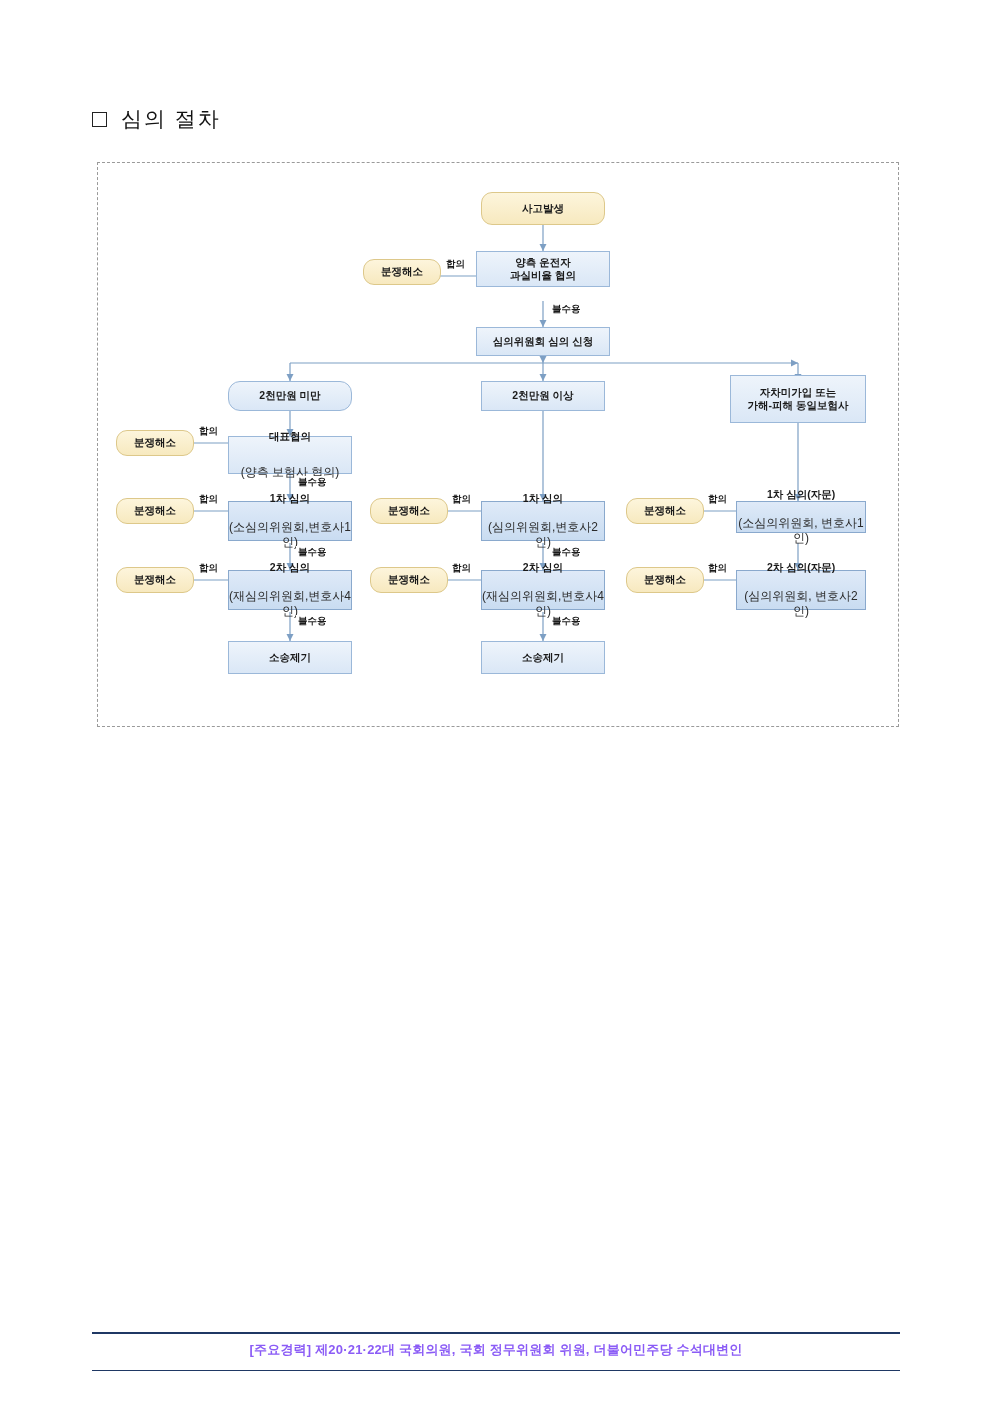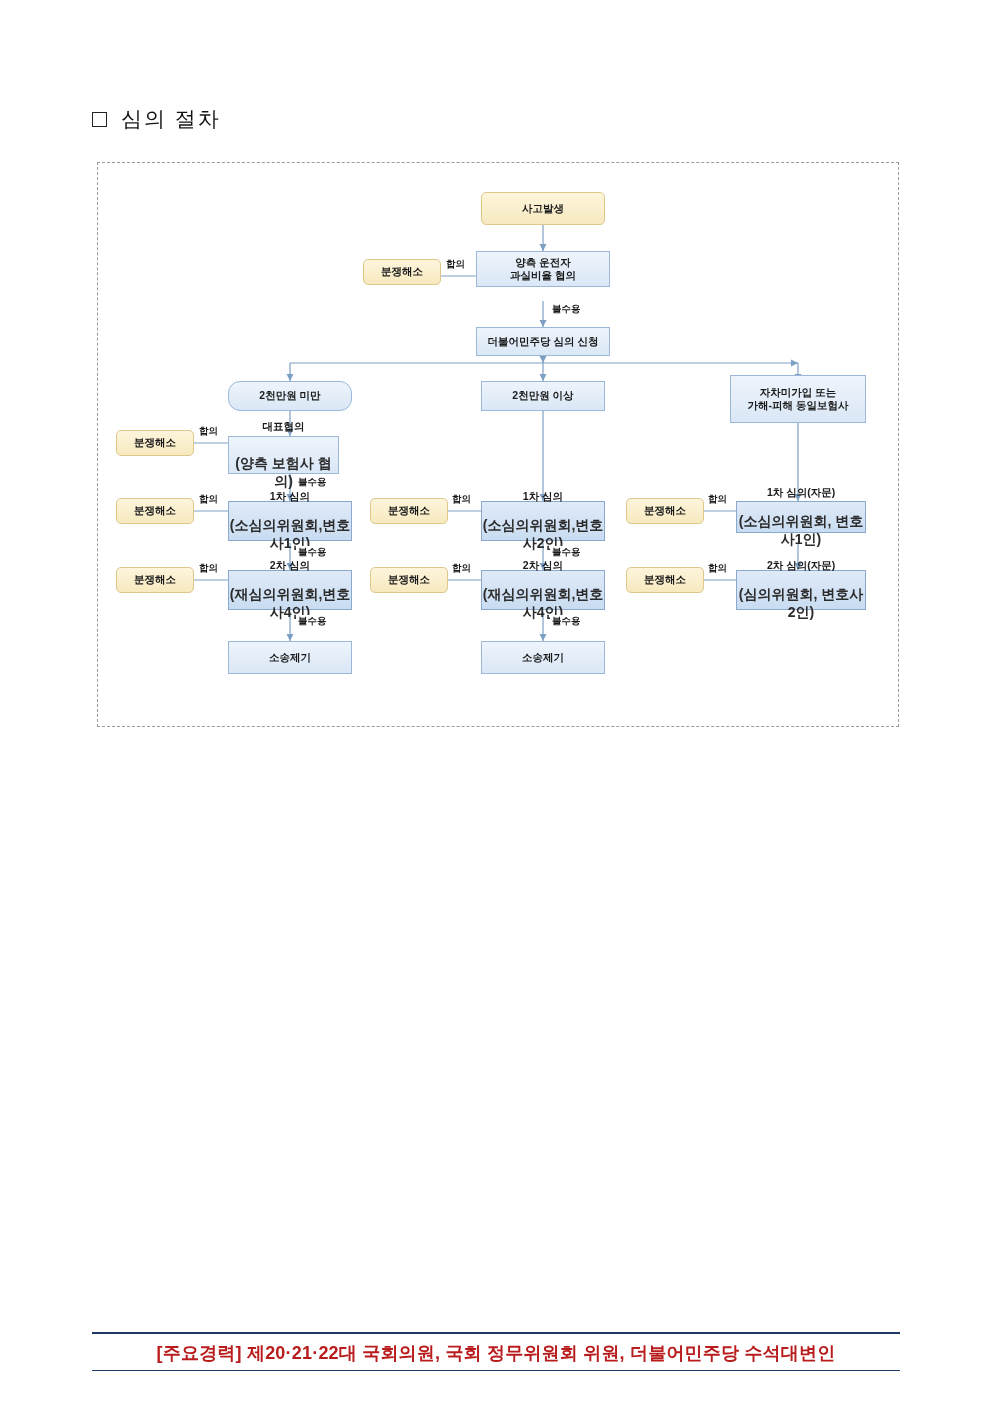--- a/index.html
+++ b/index.html
@@ -65,41 +65,41 @@
     flex-direction: column;
     align-items: center;
     justify-content: center;
     text-align: center;
     font-size: 10.5px;
     font-weight: bold;
     color: #1a1a1a;
     line-height: 1.25;
   }
   .node .sub {
-    font-size: 14px;
-    font-weight: bold;
+    font-size: 12px;
+    font-weight: normal;
     margin-top: 6px;
     color: #2b2b2b;
   }
 
   
   .box-blue {
     background: linear-gradient(180deg, #eef4fb 0%, #dae7f6 100%);
     border: 1px solid #9bb8d9;
   }
   .box-blue-strong {
     background: linear-gradient(180deg, #dfeaf8 0%, #c9dcf1 100%);
     border: 1px solid #8aa9cd;
     gap: 8px;
   }
   
   .pill-yellow {
     background: linear-gradient(180deg, #fdf5dc 0%, #f7e9bf 100%);
     border: 1px solid #ddc88a;
-    border-radius: 5px;
+    border-radius: 11px;
   }
 
   
   .edge-label {
     position: absolute;
     font-size: 9.5px;
     font-weight: bold;
     color: #1a1a1a;
     background: #fff;
     padding: 0 2px;
@@ -114,23 +114,23 @@
     width: 808px;
     height: 0;
     border-top: 2px solid #1f3864;
   }
   .footer-text {
     position: absolute;
     left: 92px;
     top: 1341px;
     width: 808px;
     text-align: center;
-    font-size: 18px;
+    font-size: 13px;
     font-weight: bold;
-    color: #b91c1c;
+    color: #8b5cf6;
     letter-spacing: 0.2px;
   }
   .footer-rule-bottom {
     position: absolute;
     left: 92px;
     top: 1370px;
     width: 808px;
     height: 0;
     border-top: 1.5px solid #1f3864;
   }
@@ -196,35 +196,35 @@
       <span>과실비율 협의</span>
     </div>
 
     <div class="node pill-yellow" style="left:265px; top:96px; width:78px; height:26px;">
       <span>분쟁해소</span>
     </div>
     <div class="edge-label" style="left:346px; top:95px;">합의</div>
     <div class="edge-label" style="left:452px; top:140px;">불수용</div>
 
     <div class="node box-blue" style="left:378px; top:164px; width:134px; height:29px;">
-      <span>더불어민주당 심의 신청</span>
+      <span>심의위원회 심의 신청</span>
     </div>
 
     <div class="node box-blue" style="left:130px; top:218px; width:124px; height:30px;border-radius:12px;">
       <span>2천만원 미만</span>
     </div>
     <div class="node box-blue" style="left:383px; top:218px; width:124px; height:30px;">
       <span>2천만원 이상</span>
     </div>
     <div class="node box-blue" style="left:632px; top:212px; width:136px; height:48px;">
       <span>자차미가입 또는</span>
       <span>가해-피해 동일보험사</span>
     </div>
 
-    <div class="node box-blue" style="left:130px; top:273px; width:111px; height:38px;gap:16px;">
+    <div class="node box-blue" style="left:130px; top:273px; width:124px; height:38px;gap:16px;">
       <span>대표협의</span>
       <span class="sub">(양측 보험사 협의)</span>
     </div>
     <div class="node pill-yellow" style="left:18px; top:267px; width:78px; height:26px;">
       <span>분쟁해소</span>
     </div>
     <div class="edge-label" style="left:99px; top:262px;">합의</div>
     <div class="edge-label" style="left:198px; top:313px;">불수용</div>
 
     <div class="node box-blue-strong" style="left:130px; top:338px; width:124px; height:40px;">
@@ -246,21 +246,21 @@
     </div>
     <div class="edge-label" style="left:99px; top:399px;">합의</div>
     <div class="edge-label" style="left:198px; top:452px;">불수용</div>
 
     <div class="node box-blue" style="left:130px; top:478px; width:124px; height:33px;">
       <span>소송제기</span>
     </div>
 
     <div class="node box-blue-strong" style="left:383px; top:338px; width:124px; height:40px;">
       <span>1차 심의</span>
-      <span class="sub">(소심의위원회,변호사2인)</span>
+      <span class="sub">(심의위원회,변호사2인)</span>
     </div>
     <div class="node pill-yellow" style="left:272px; top:335px; width:78px; height:26px;">
       <span>분쟁해소</span>
     </div>
     <div class="edge-label" style="left:352px; top:330px;">합의</div>
     <div class="edge-label" style="left:452px; top:383px;">불수용</div>
 
     <div class="node box-blue-strong" style="left:383px; top:407px; width:124px; height:40px;">
       <span>2차 심의</span>
       <span class="sub">(재심의위원회,변호사4인)</span>

